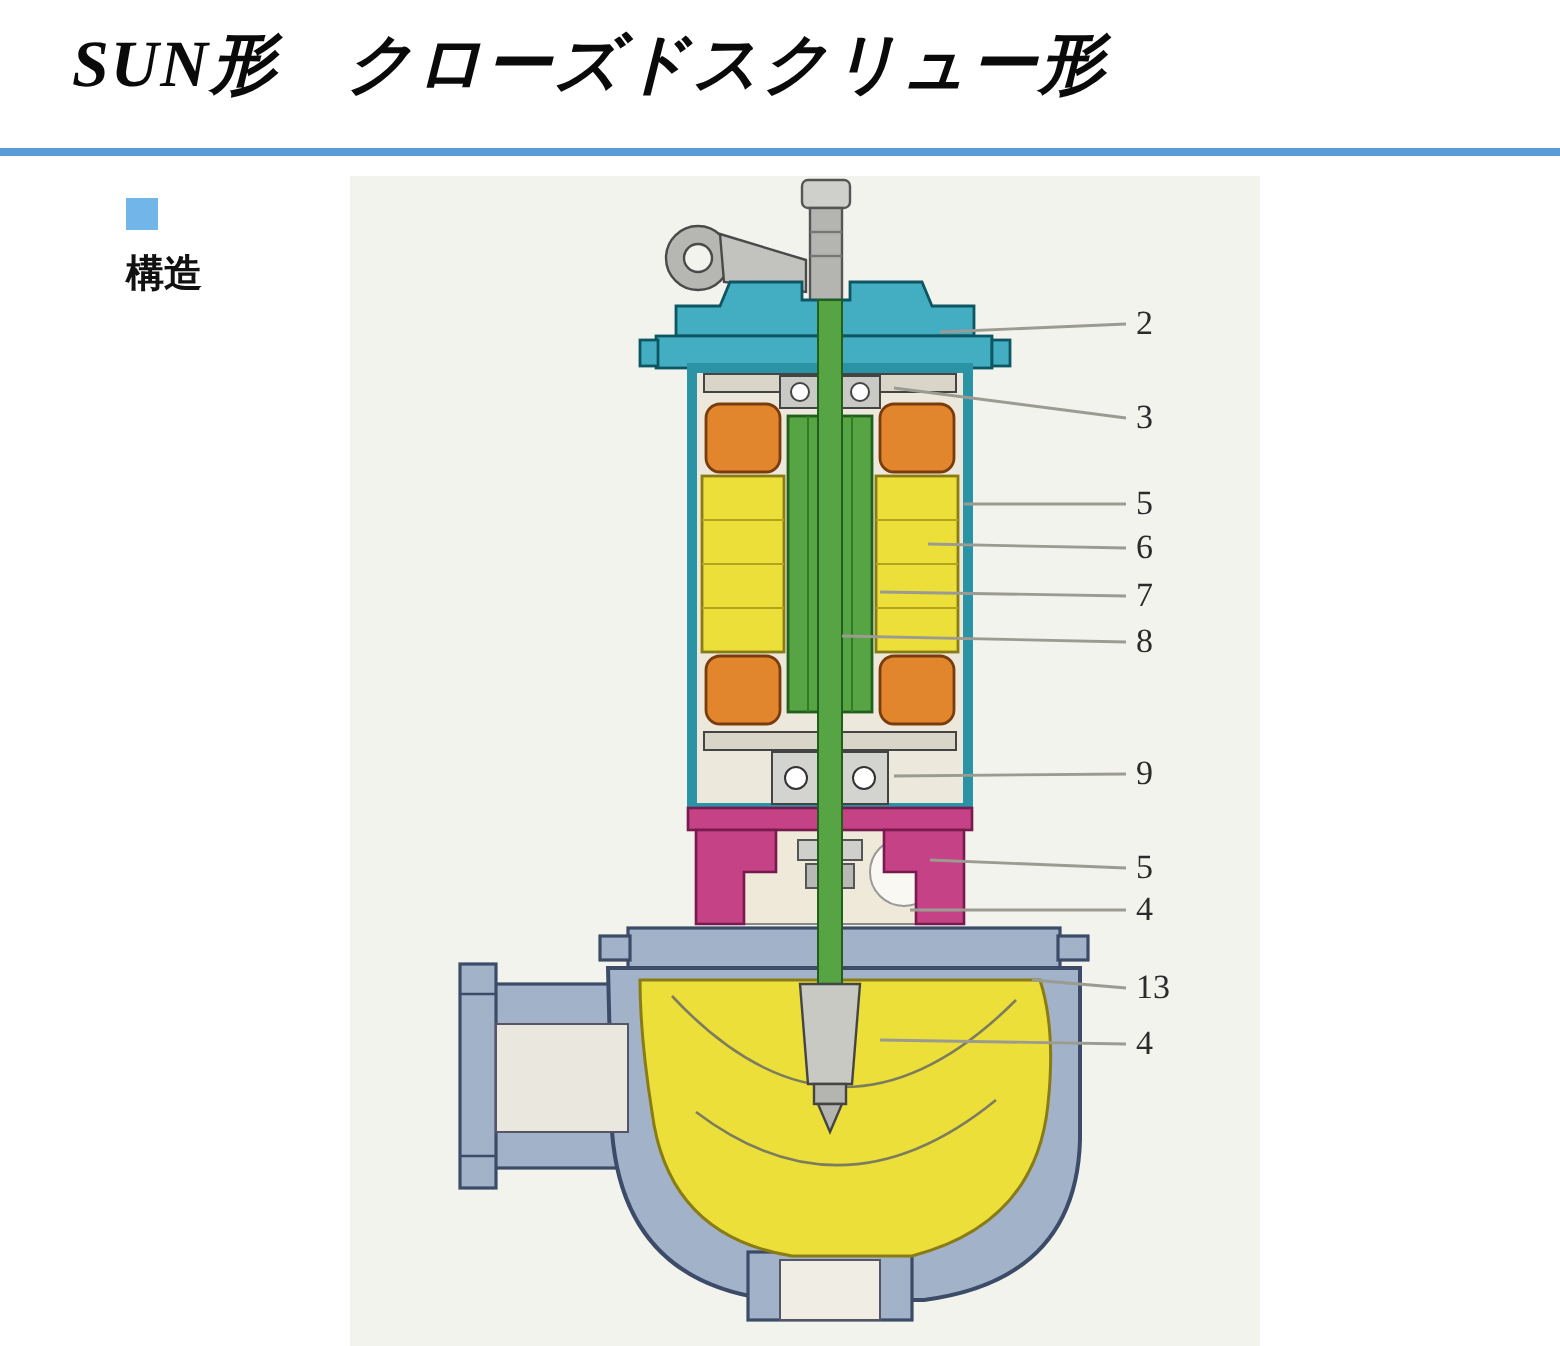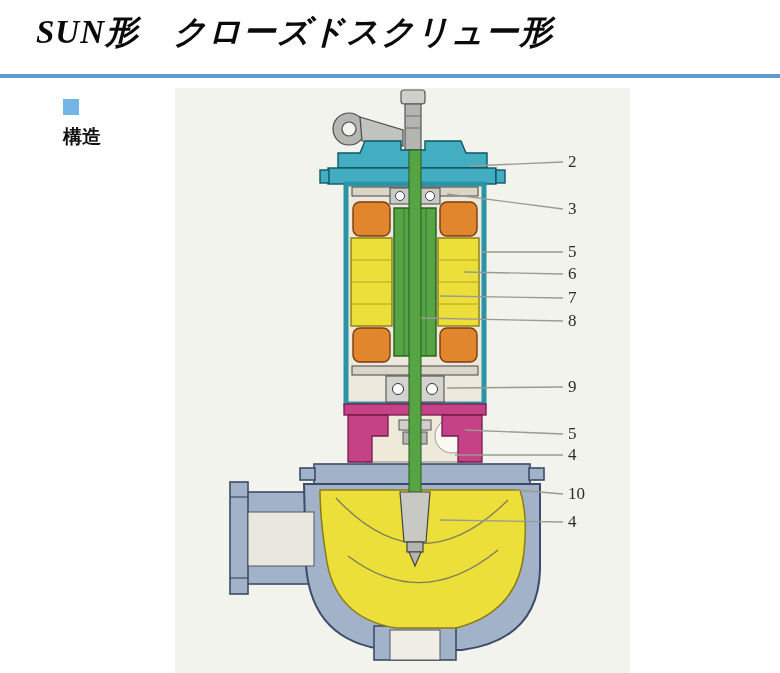--- a/index.html
+++ b/index.html
@@ -181,17 +181,17 @@
   <div>
     <div class="callout" style="top:152px">2</div>
     <div class="callout" style="top:199px">3</div>
     <div class="callout" style="top:242px">5</div>
     <div class="callout" style="top:264px">6</div>
     <div class="callout" style="top:288px">7</div>
     <div class="callout" style="top:311px">8</div>
     <div class="callout" style="top:377px">9</div>
     <div class="callout" style="top:424px">5</div>
     <div class="callout" style="top:445px">4</div>
-    <div class="callout" style="top:484px">10</div>
+    <div class="callout" style="top:484px">13</div>
     <div class="callout" style="top:512px">4</div>
   </div>
 
 </div>
 
 </body></html>

